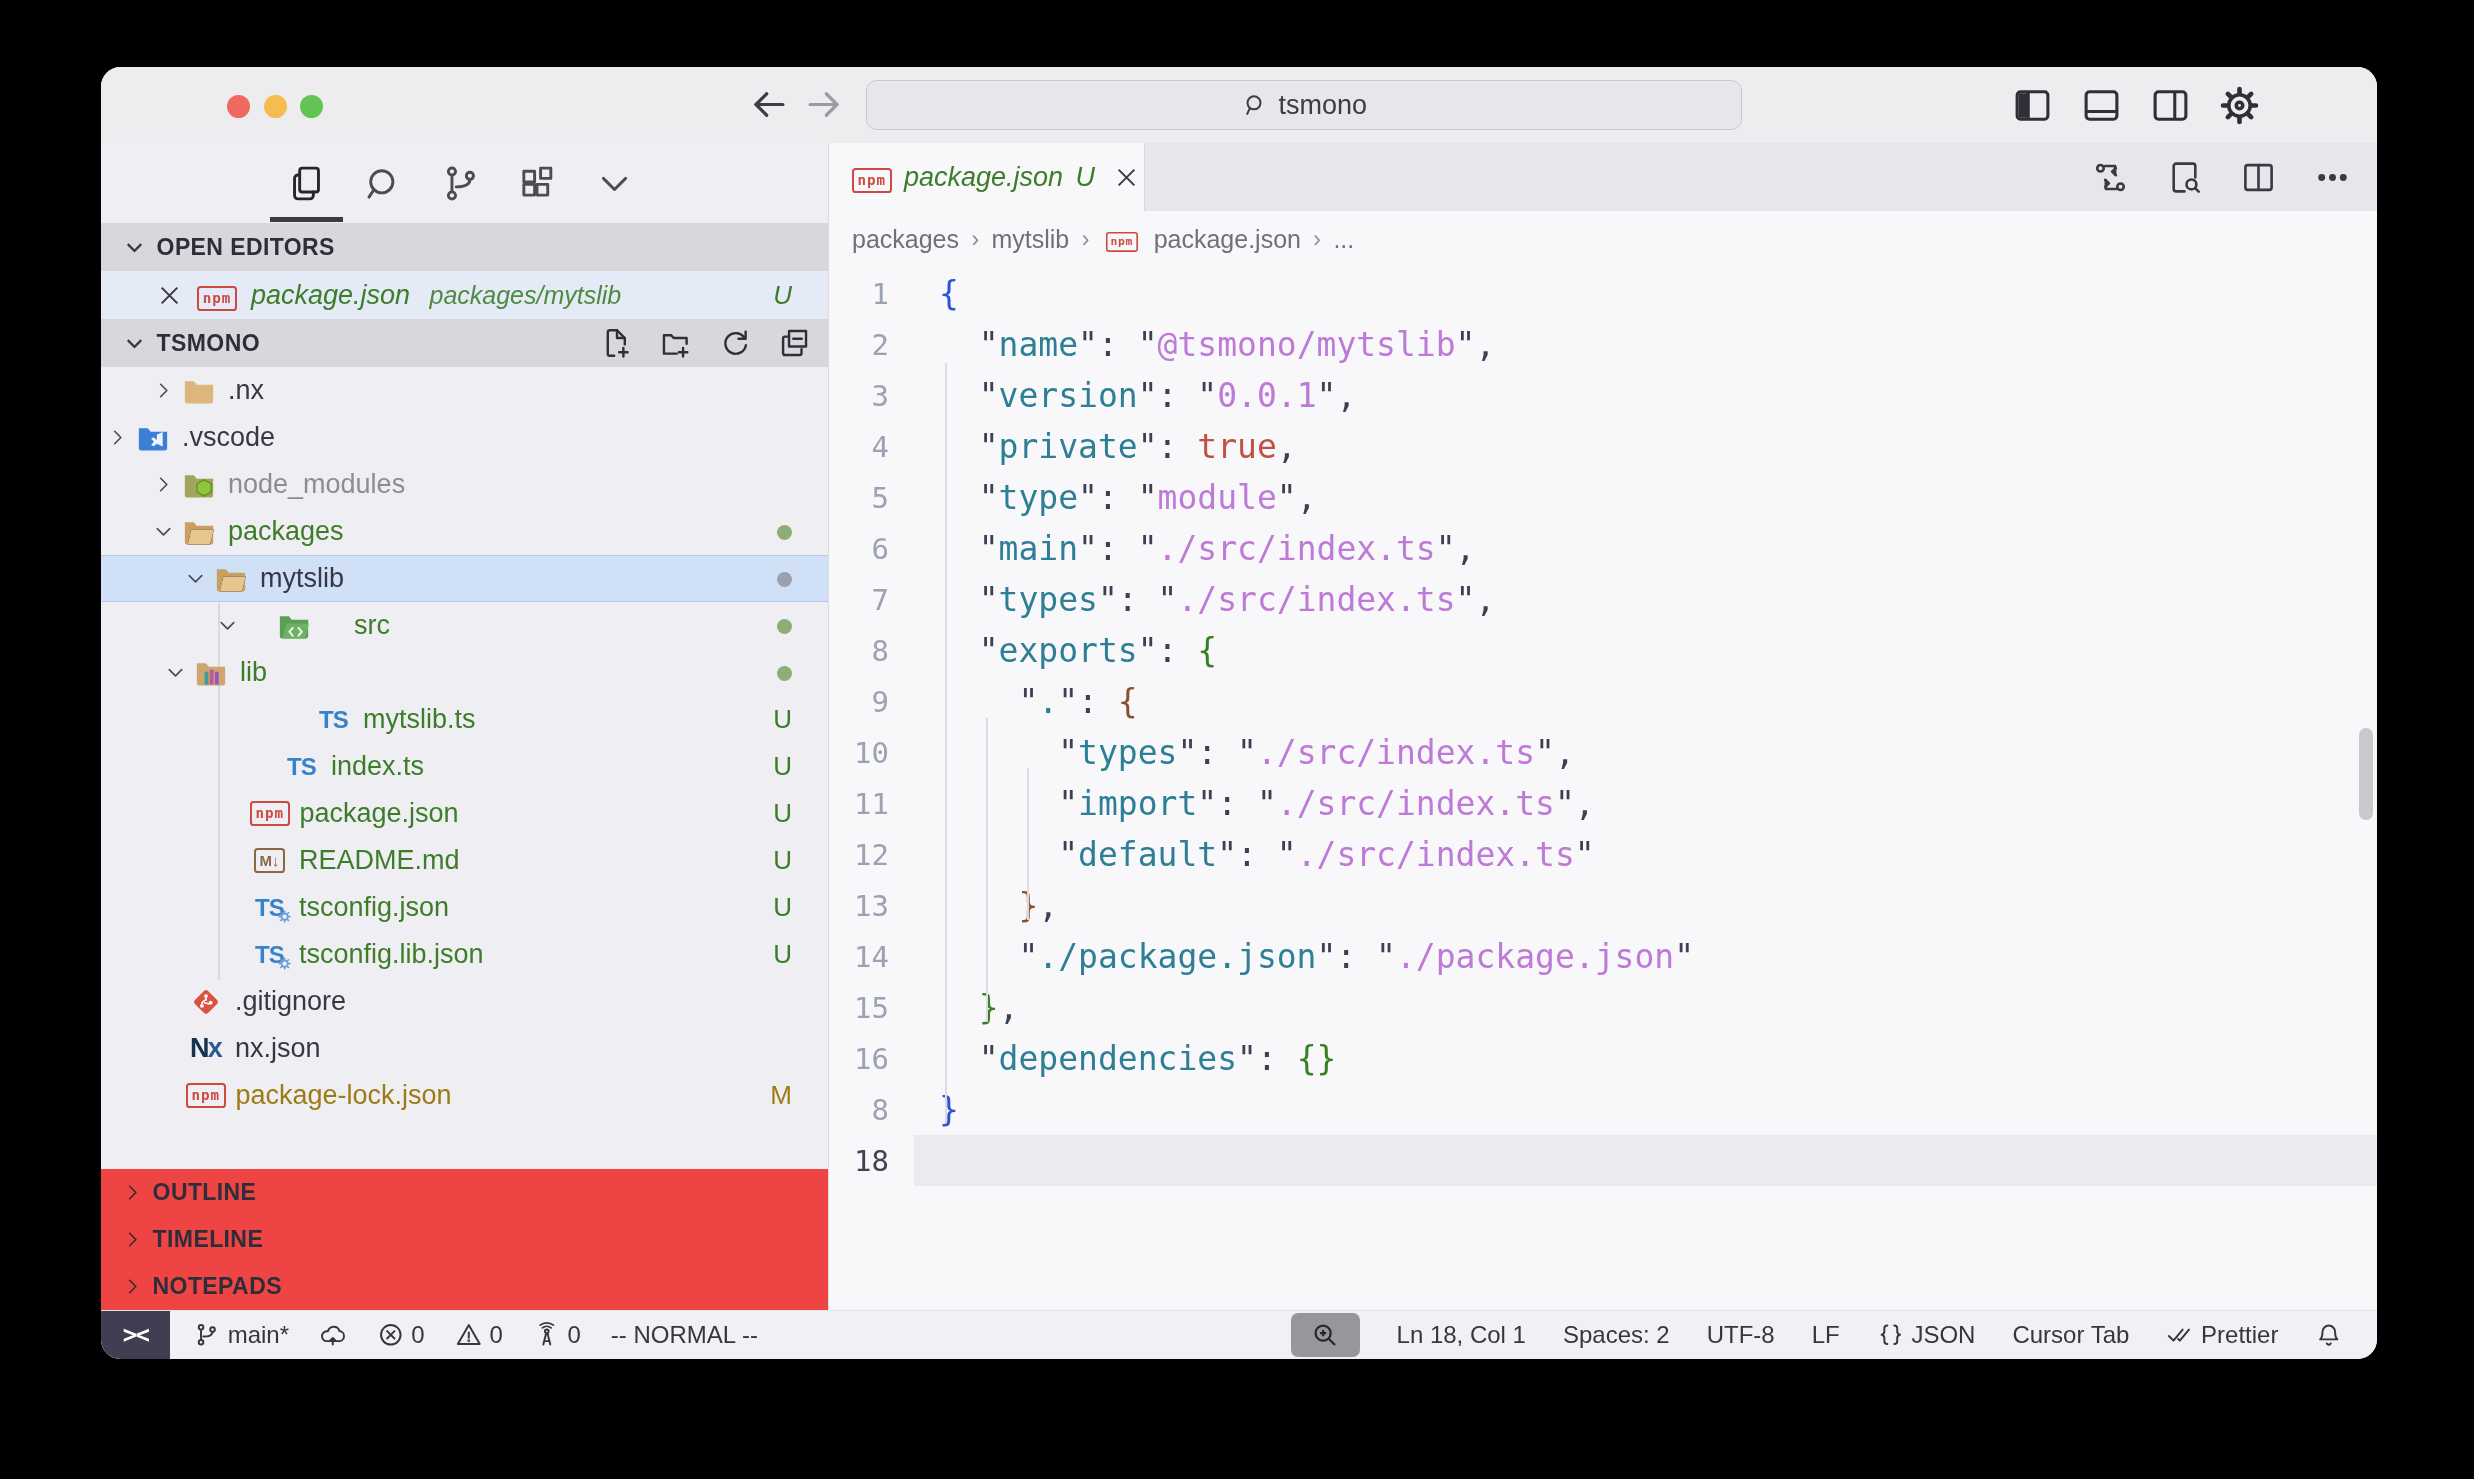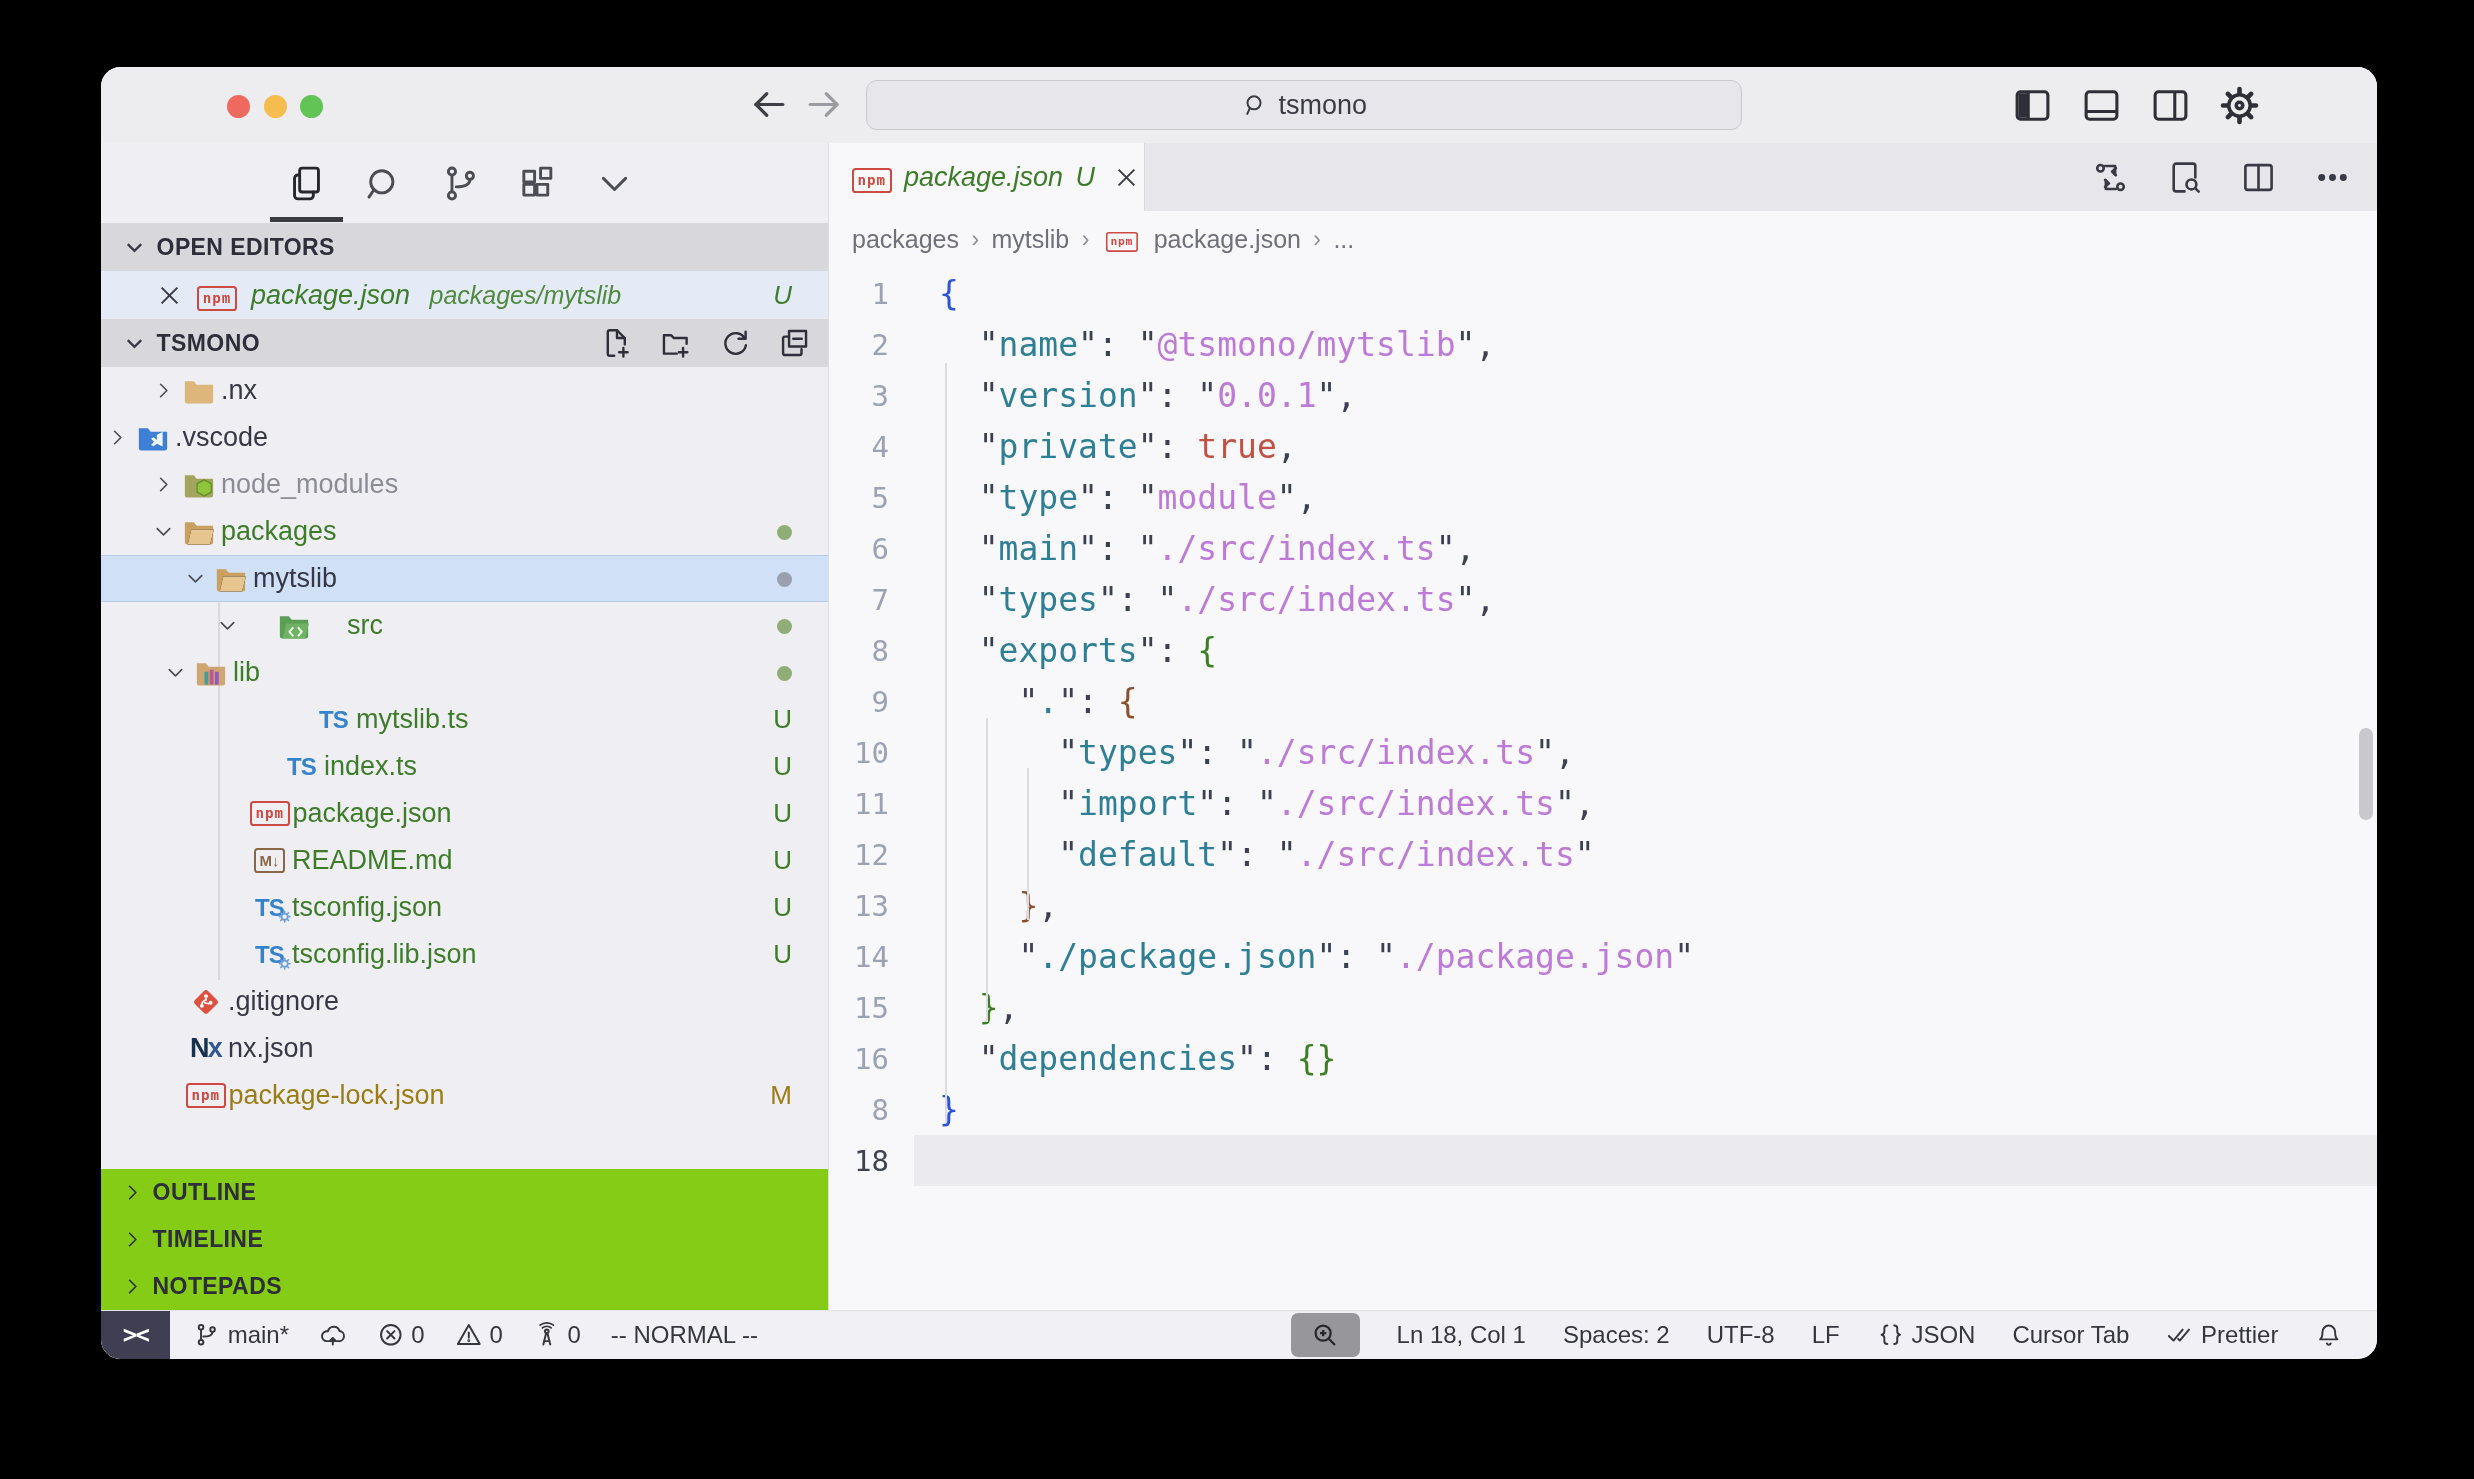--- a/index.html
+++ b/index.html
@@ -36,30 +36,30 @@
   .hdr-actions{display:flex;gap:23px;color:#2f2f3b;}
   .hdr-actions .tbtn{width:36px;height:36px;}
   #oe-row{height:48px;background:#e4eaf6;display:flex;align-items:center;padding-left:55px;gap:14.2px;font-size:27px;}
   #oe-row .fname{color:#3d7d2a;font-style:italic;}
   #oe-row .fdesc{color:#4f8a3f;font-style:italic;font-size:25px;margin-left:5.3px;}
   #oe-row .badge{margin-left:auto;margin-right:36px;color:#3d7d2a;font-style:italic;font-size:26px;}
   #tree{position:relative;}
   .trow{height:47px;display:flex;align-items:center;font-size:27px;color:#373746;position:relative;}
   .trow.selected{background:#cfe0f7;border-top:1.8px solid #b5c9e8;border-bottom:1.8px solid #b5c9e8;}
   .trow .chev{flex:0 0 32px;color:#4a4a55;display:flex;justify-content:center;}
-  .trow .ficon{flex:0 0 39px;display:flex;justify-content:center;margin-right:3px;}
+  .trow .ficon{flex:0 0 39px;display:flex;justify-content:center;margin-right:10px;}
   .trow .lbl{white-space:nowrap;}
   .trow .rbadge{margin-left:auto;margin-right:36px;font-size:26px;}
   .c-green{color:#3d7d2a;} .c-muted{color:#8c8c96;} .c-mod{color:#9c7c15;}
   .b-U{color:#3d7d2a;} .b-M{color:#9c7c15;}
   .dot{width:15px;height:15px;border-radius:50%;display:inline-block;}
   .dot-green{background:#8fae77;} .dot-gray{background:#9aa0ad;}
   #tree-guide{position:absolute;width:1.8px;background:#d9d8dd;left:117px;}
   #bottom-sections{margin-top:auto;}
-  .bsect{height:47px;background:#84cc16;display:flex;align-items:center;gap:9px;padding-left:19.6px;
+  .bsect{height:47px;background:#ef4444;display:flex;align-items:center;gap:9px;padding-left:19.6px;
     color:#2e2e3b;font-weight:bold;font-size:23px;letter-spacing:0.4px;}
   
   #editor{flex:1;display:flex;flex-direction:column;min-width:0;background:#f8f7fa;border-left:1.8px solid #dddce0;position:relative;}
   #tabbar{height:68px;flex:0 0 68px;background:#e7e6ea;display:flex;align-items:stretch;position:relative;}
   #tab-active{width:316px;background:#f8f7fa;display:flex;align-items:center;gap:12.4px;padding:0 18px 0 23px;
     border-right:1.8px solid #d8d7db;font-size:27px;}
   #tab-active .fname{color:#3d7d2a;font-style:italic;}
   #tab-active .badge{color:#3d7d2a;font-style:italic;}
   #tab-close{color:#3c3c46;margin-left:5.3px;}
   #editor-actions{position:absolute;right:23px;top:0;height:68px;display:flex;align-items:center;gap:30px;color:#3a3a46;}

